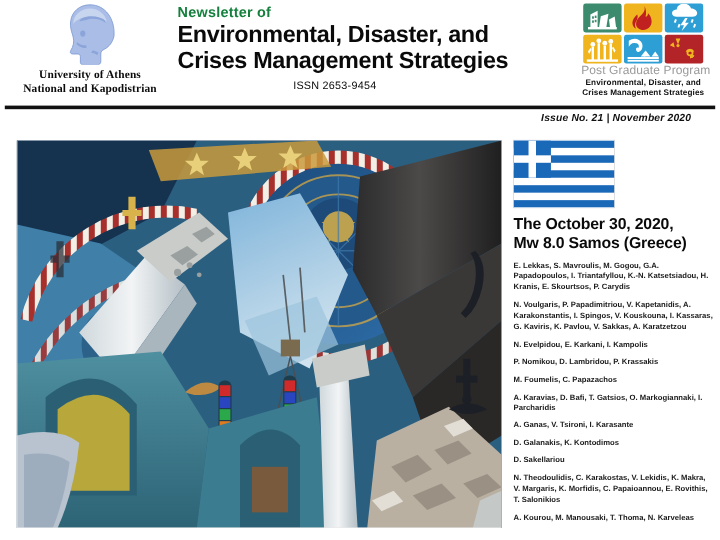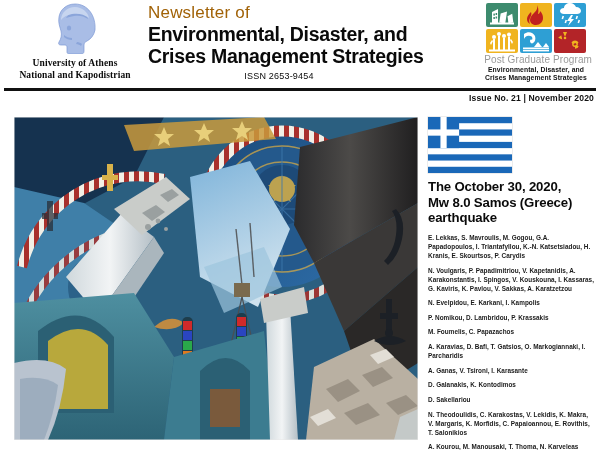--- a/index.html
+++ b/index.html
@@ -18,21 +18,21 @@
   .uoa-block{position:absolute;left:4px;top:2px;width:142px;text-align:center;}
   .uoa-logo{width:62px;height:52px;margin:0 auto;display:block;}
   .uoa-name{
     font-family:"Liberation Serif", serif;
     font-size:9.5px;font-weight:700;color:#0b0b0b;line-height:1.28;
     margin-top:3px;letter-spacing:.1px;
   }
 
   .title-block{position:absolute;left:148px;top:4px;width:300px;}
   .t-news{
-    font-size:17px;color:#a16207;font-weight:400;line-height:1;
+    font-size:12px;color:#15803d;font-weight:700;line-height:1;
     letter-spacing:.2px;
   }
   .t-main{
     font-size:19.5px;font-weight:700;color:#0a0a0a;line-height:1.12;
     letter-spacing:-.3px;margin-top:3px;
   }
   .t-issn{
     text-align:center;font-size:9px;font-weight:400;color:#0a0a0a;
     margin-top:3px;letter-spacing:.2px;padding-right:38px;
   }
@@ -48,22 +48,22 @@
     letter-spacing:.1px;line-height:1.1;
   }
   .pg-cap2{
     text-align:center;font-size:6.8px;font-weight:700;color:#111;
     line-height:1.25;letter-spacing:.1px;margin-top:1px;
   }
 
   .hdr-rule{position:absolute;left:4px;top:88px;width:592px;height:3px;background:#111;}
 
   .issue-line{
-    position:absolute;right:6px;top:93px;
-    font-size:8.6px;font-weight:700;color:#111;letter-spacing:.15px;
+    position:absolute;right:24px;top:93px;
+    font-size:8.6px;font-weight:700;color:#111;letter-spacing:.15px;font-style:italic;
   }
 
   
   .photo{
     position:absolute;left:14px;top:117px;width:404px;height:323px;
     overflow:hidden;background:#2a4a66;
   }
   .photo svg{display:block;width:404px;height:323px;}
 
   
@@ -411,21 +411,20 @@
       <rect x="0" y="0" width="31.1" height="31.1" fill="#1a68b8"></rect>
       <g fill="#ffffff">
         <rect x="12.44" y="0" width="6.22" height="31.1"></rect>
         <rect x="0" y="12.44" width="31.1" height="6.22"></rect>
       </g>
     </svg>
 
     <div class="headline">
       <div>The October 30, 2020,</div>
       <div>Mw 8.0 Samos (Greece)</div>
-      <div>earthquake</div>
     </div>
 
     <div class="authors">
       <div class="agroup">E. Lekkas, S. Mavroulis, M. Gogou, G.A. Papadopoulos, I. Triantafyllou, K.-N. Katsetsiadou, H. Kranis, E. Skourtsos, P. Carydis</div>
       <div class="agroup">N. Voulgaris, P. Papadimitriou, V. Kapetanidis, A. Karakonstantis, I. Spingos, V. Kouskouna, I. Kassaras, G. Kaviris, K. Pavlou, V. Sakkas, A. Karatzetzou</div>
       <div class="agroup">N. Evelpidou, E. Karkani, I. Kampolis</div>
       <div class="agroup">P. Nomikou, D. Lambridou, P. Krassakis</div>
       <div class="agroup">M. Foumelis, C. Papazachos</div>
       <div class="agroup">A. Karavias, D. Bafi, T. Gatsios, O. Markogiannaki, I. Parcharidis</div>
       <div class="agroup">A. Ganas, V. Tsironi, I. Karasante</div>

